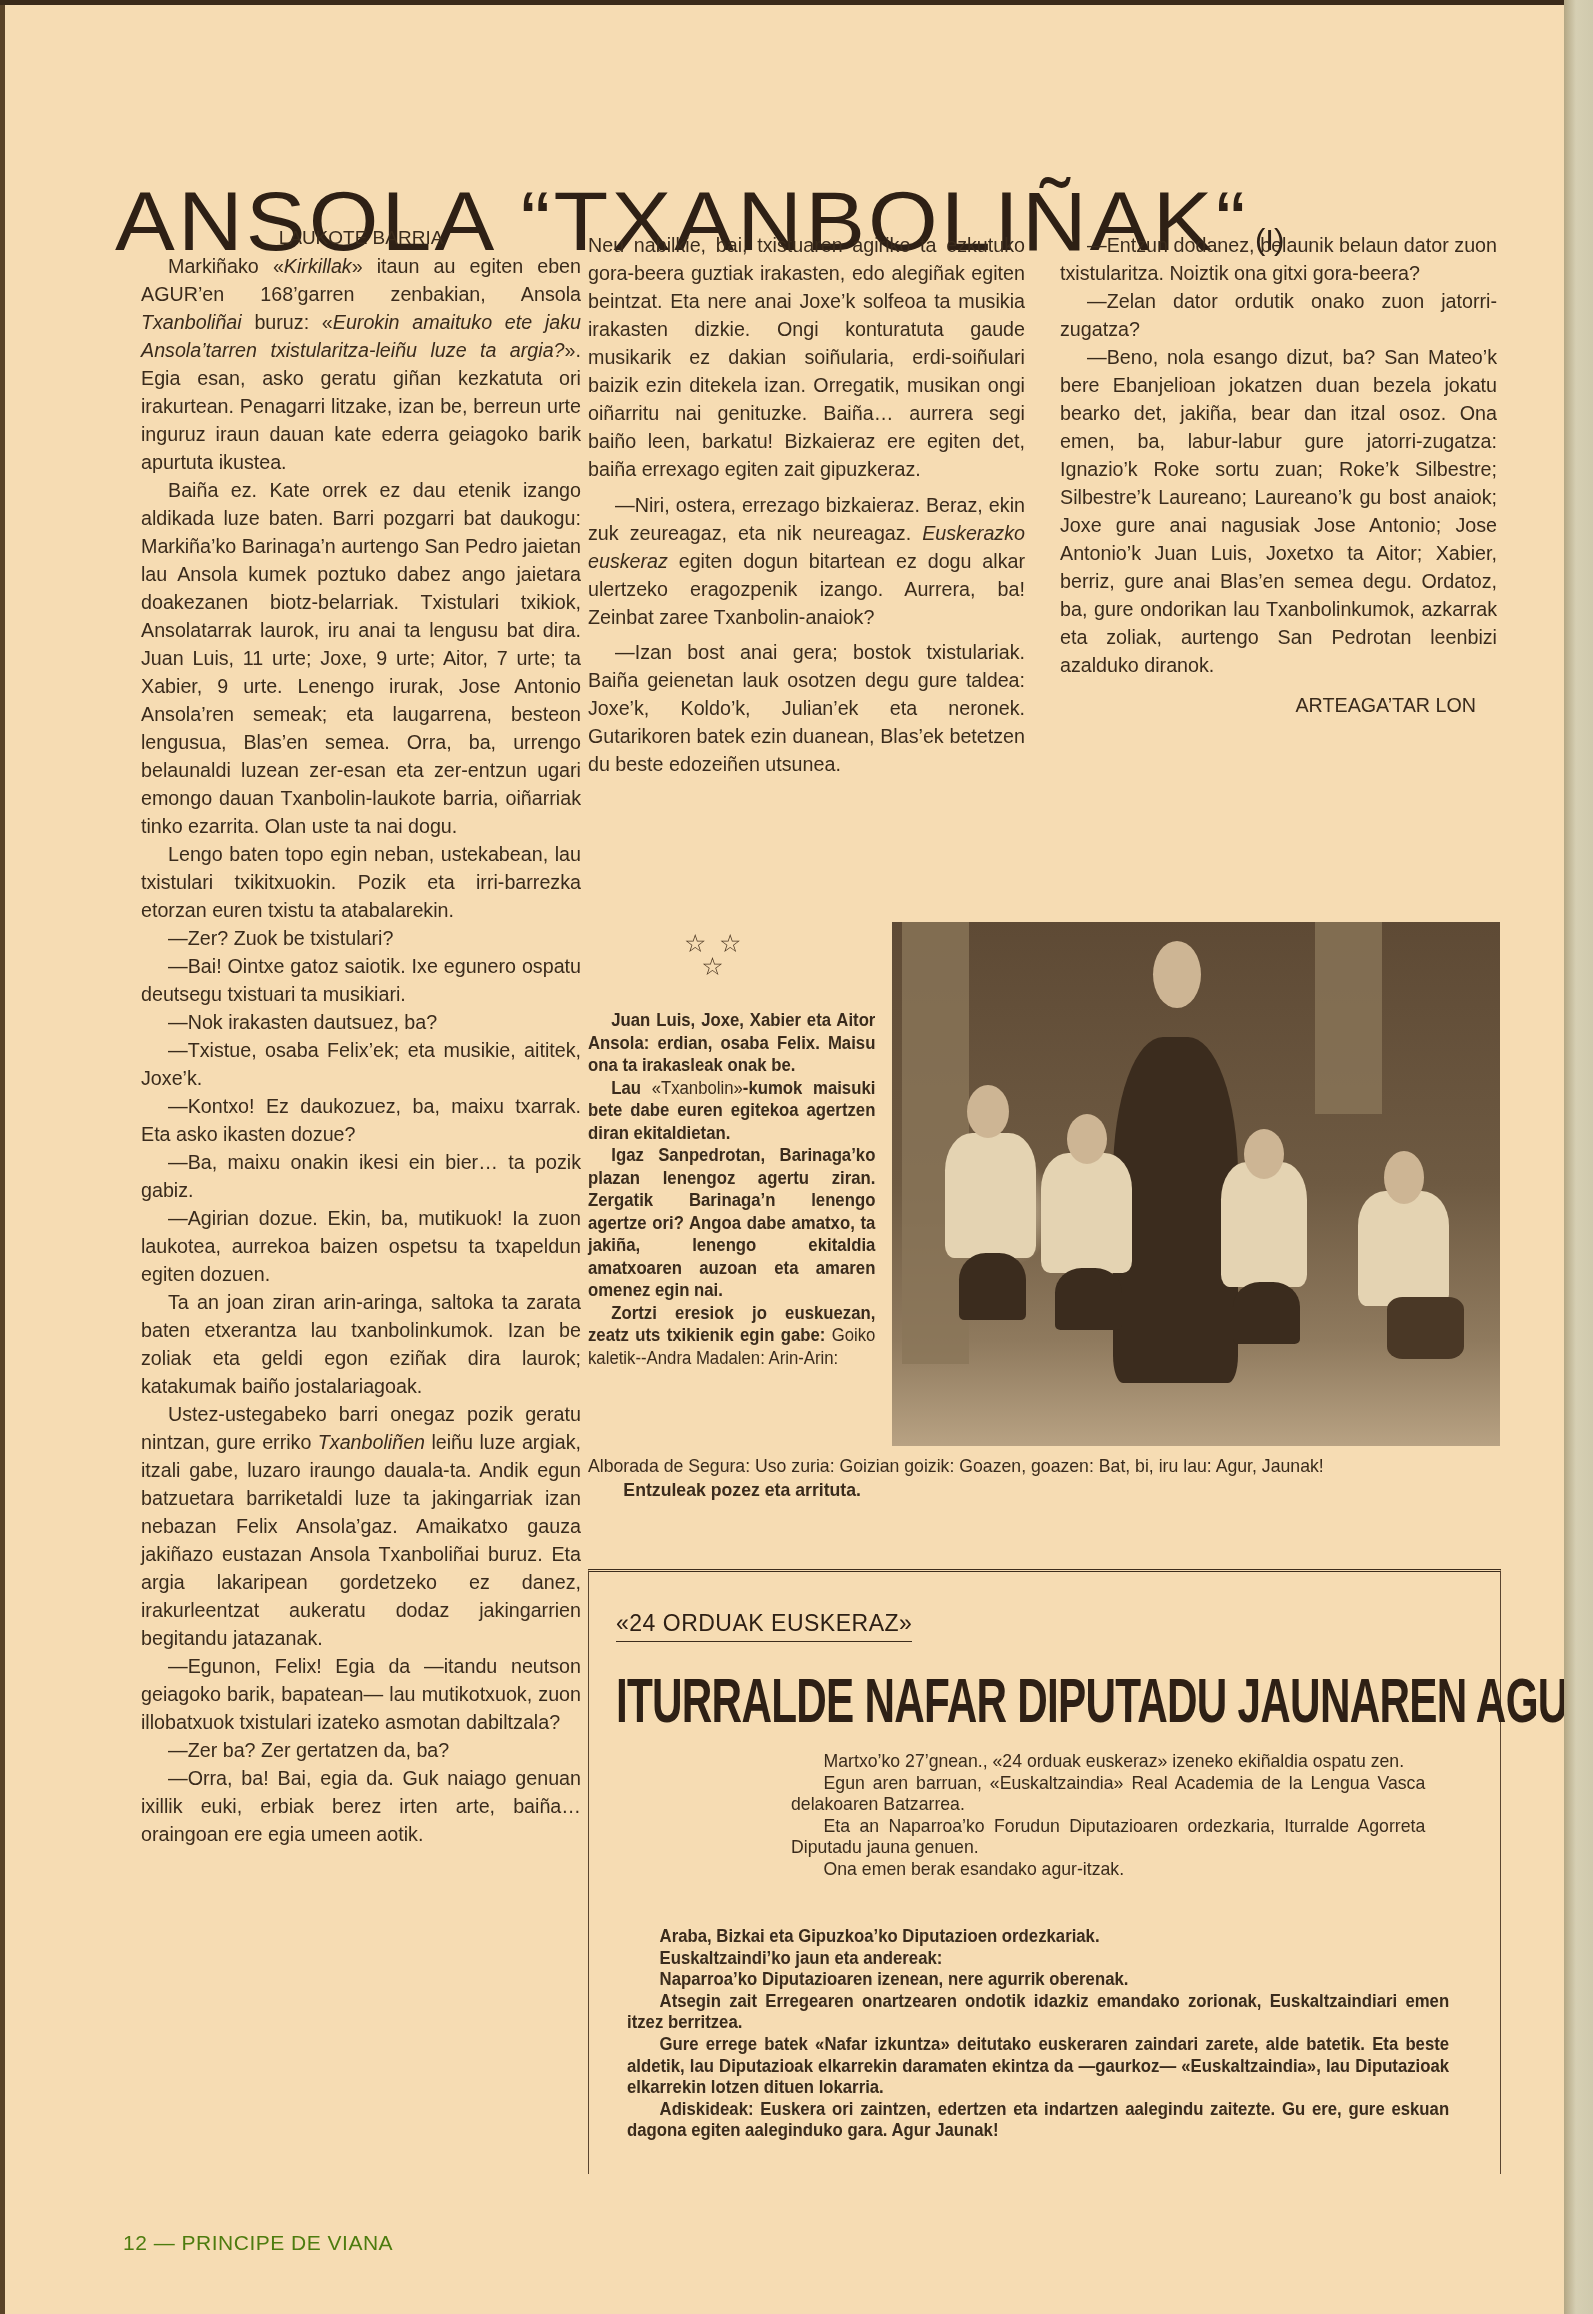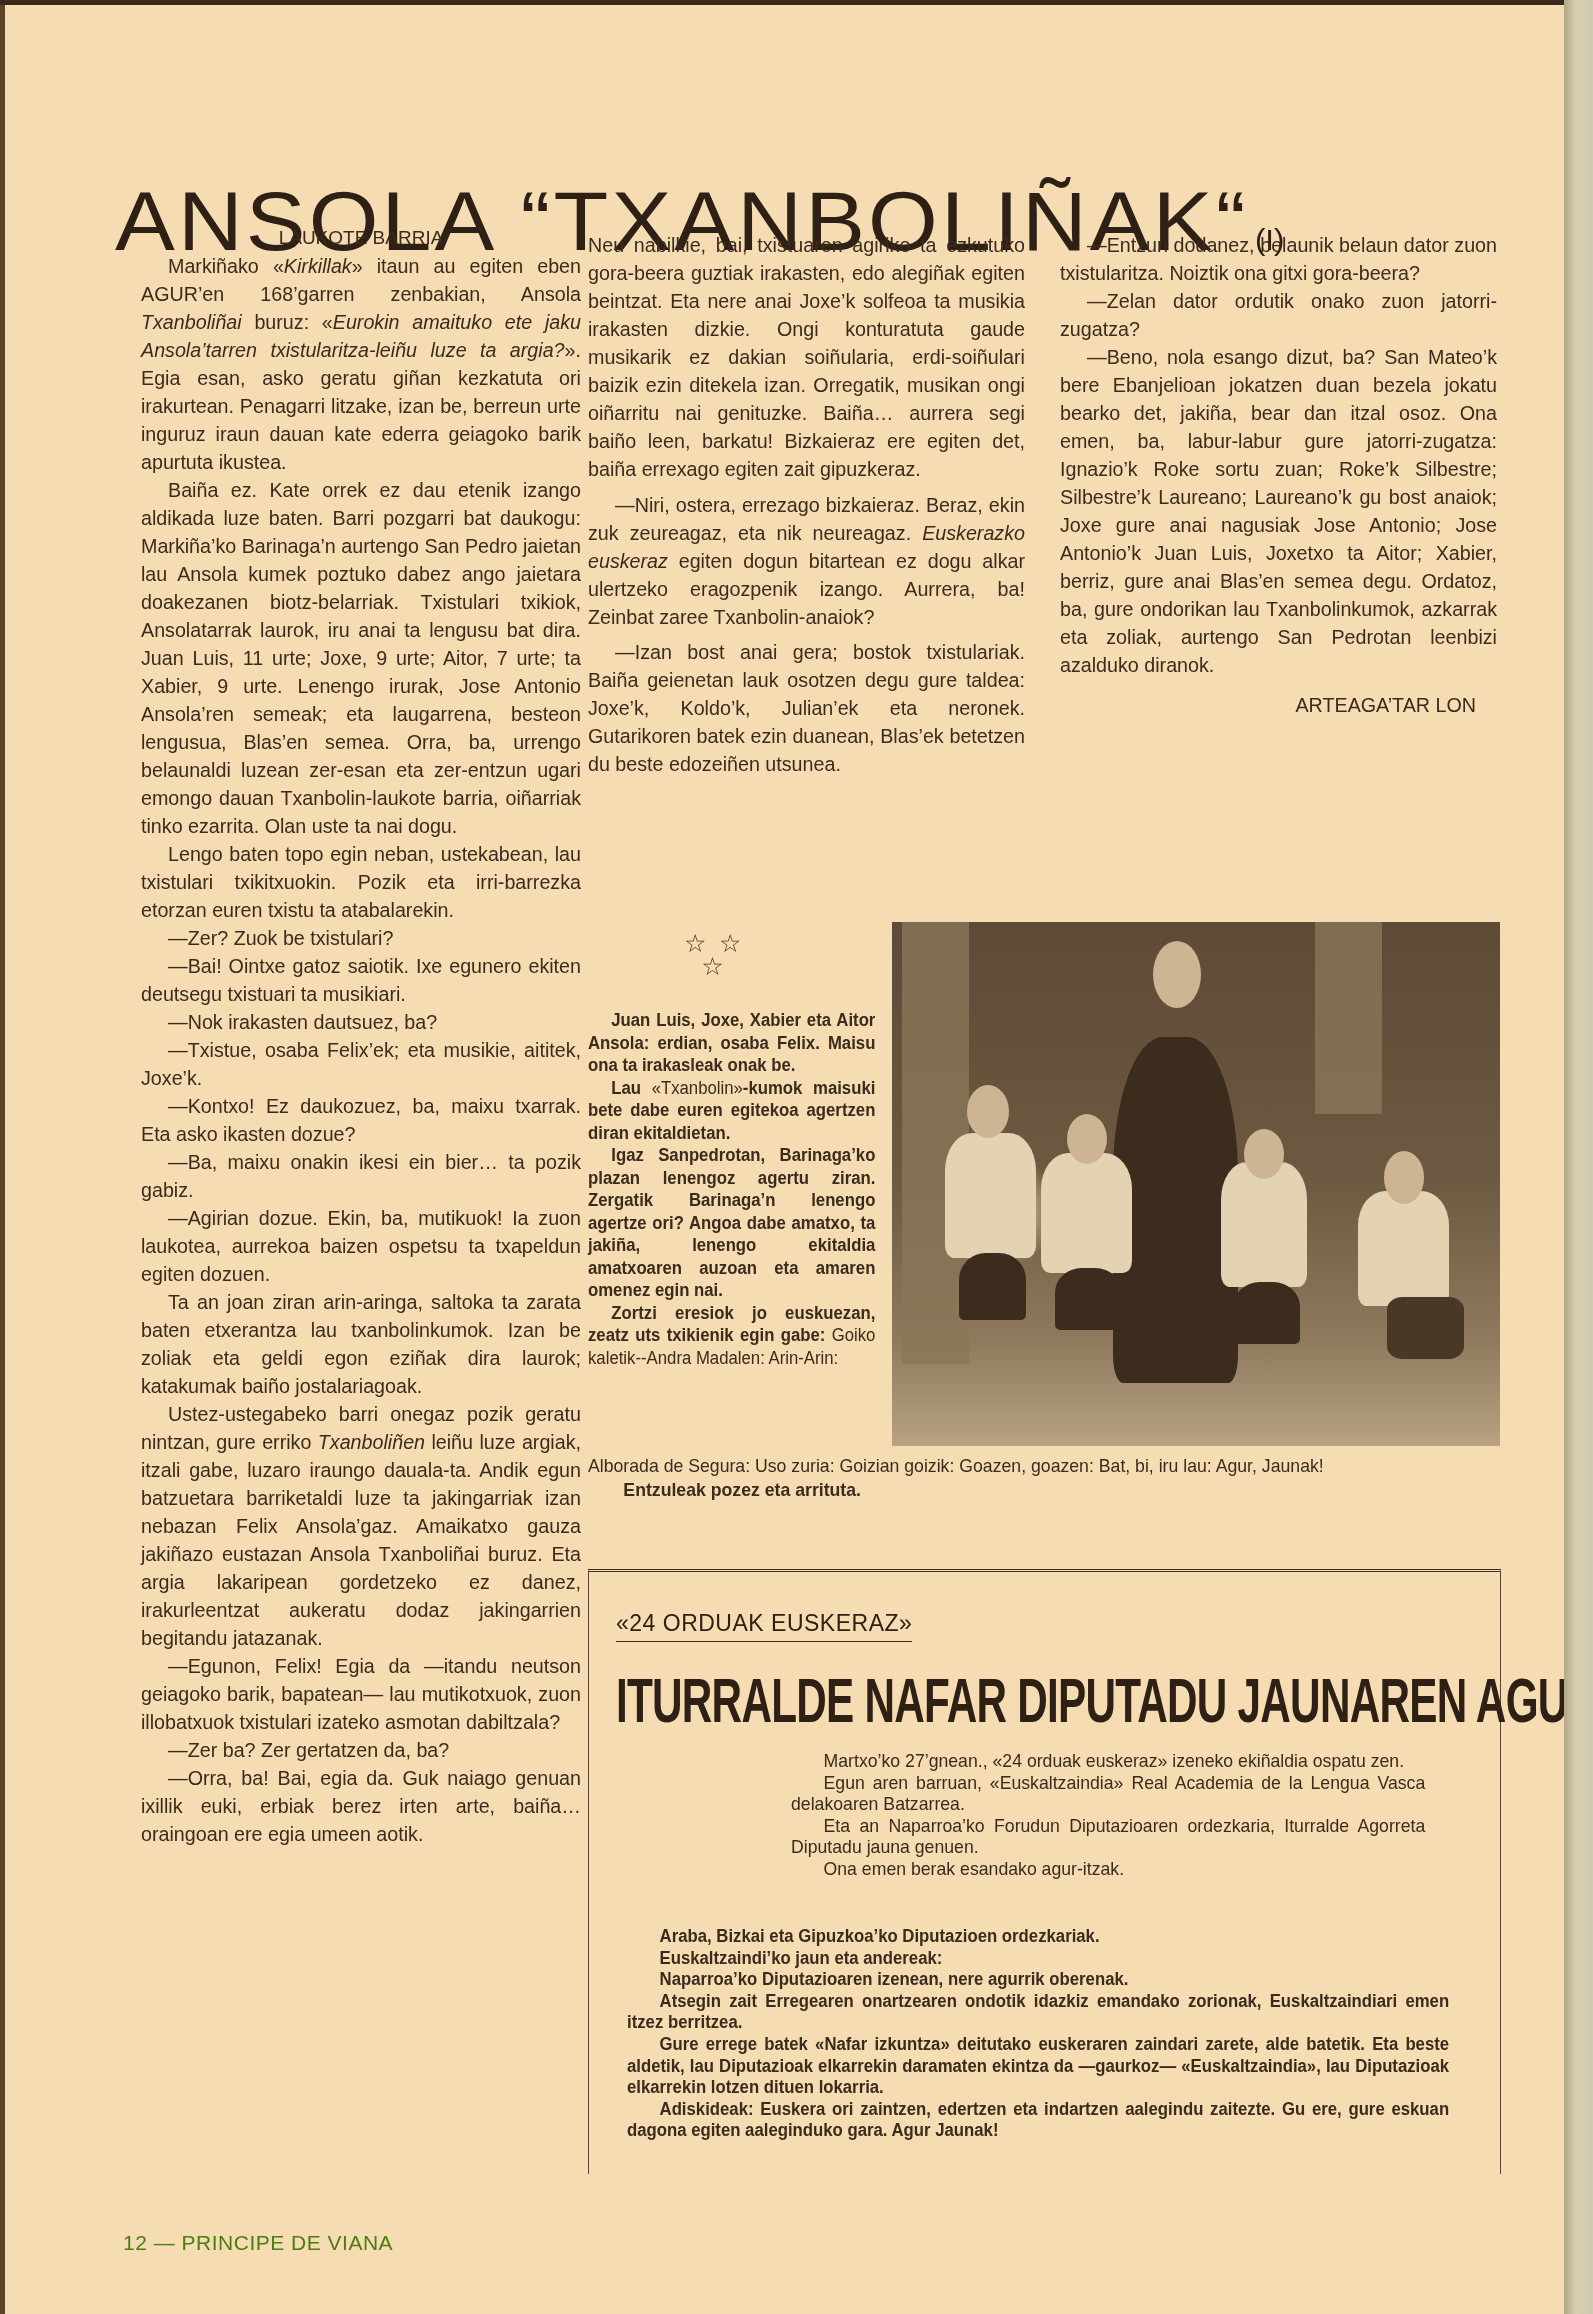--- a/index.html
+++ b/index.html
@@ -111,21 +111,21 @@
     <span>ANSOLA “TXANBOLIÑAK“</span><span class="part">(I)</span>
   </h1>
 
   <div class="col col1">
     <p class="subhead">LAUKOTE BARRIA</p>
     <div>
         <p><span>Markiñako «</span><i>Kirkillak</i><span>» itaun au egiten eben AGUR’en 168’garren zenbakian, Ansola </span><i>Txanboliñai</i><span> buruz: «</span><i>Eurokin amaituko ete jaku Ansola’tarren txistularitza-leiñu luze ta argia?</i><span>». Egia esan, asko geratu giñan kezkatuta ori irakurtean. Penagarri litzake, izan be, berreun urte inguruz iraun dauan kate ederra geiagoko barik apurtuta ikustea.</span></p>
         <p>Baiña ez. Kate orrek ez dau etenik izango aldikada luze baten. Barri pozgarri bat daukogu: Markiña’ko Barinaga’n aurtengo San Pedro jaietan lau Ansola kumek poztuko dabez ango jaietara doakezanen biotz-belarriak. Txistulari txikiok, Ansolatarrak laurok, iru anai ta lengusu bat dira. Juan Luis, 11 urte; Joxe, 9 urte; Aitor, 7 urte; ta Xabier, 9 urte. Lenengo irurak, Jose Antonio Ansola’ren semeak; eta laugarrena, besteon lengusua, Blas’en semea. Orra, ba, urrengo belaunaldi luzean zer-esan eta zer-entzun ugari emongo dauan Txanbolin-laukote barria, oiñarriak tinko ezarrita. Olan uste ta nai dogu.</p>
         <p>Lengo baten topo egin neban, ustekabean, lau txistulari txikitxuokin. Pozik eta irri-barrezka etorzan euren txistu ta atabalarekin.</p>
         <p>—Zer? Zuok be txistulari?</p>
-        <p>—Bai! Ointxe gatoz saiotik. Ixe egunero ekiten deutsegu txistuari ta musikiari.</p>
+        <p>—Bai! Ointxe gatoz saiotik. Ixe egunero ospatu deutsegu txistuari ta musikiari.</p>
         <p>—Nok irakasten dautsuez, ba?</p>
         <p>—Txistue, osaba Felix’ek; eta musikie, aititek, Joxe’k.</p>
         <p>—Kontxo! Ez daukozuez, ba, maixu txarrak. Eta asko ikasten dozue?</p>
         <p>—Ba, maixu onakin ikesi ein bier… ta pozik gabiz.</p>
         <p>—Agirian dozue. Ekin, ba, mutikuok! Ia zuon laukotea, aurrekoa baizen ospetsu ta txapeldun egiten dozuen.</p>
         <p>Ta an joan ziran arin-aringa, saltoka ta zarata baten etxerantza lau txanbolinkumok. Izan be zoliak eta geldi egon eziñak dira laurok; katakumak baiño jostalariagoak.</p>
         <p><span>Ustez-ustegabeko barri onegaz pozik geratu nintzan, gure erriko </span><i>Txanboliñen</i><span> leiñu luze argiak, itzali gabe, luzaro iraungo dauala-ta. Andik egun batzuetara barriketaldi luze ta jakingarriak izan nebazan Felix Ansola’gaz. Amaikatxo gauza jakiñazo eustazan Ansola Txanboliñai buruz. Eta argia lakaripean gordetzeko ez danez, irakurleentzat aukeratu dodaz jakingarrien begitandu jatazanak.</span></p>
         <p>—Egunon, Felix! Egia da —itandu neutson geiagoko barik, bapatean— lau mutikotxuok, zuon illobatxuok txistulari izateko asmotan dabiltzala?</p>
         <p>—Zer ba? Zer gertatzen da, ba?</p>
         <p>—Orra, ba! Bai, egia da. Guk naiago genuan ixillik euki, erbiak berez irten arte, baiña… oraingoan ere egia umeen aotik.</p>

